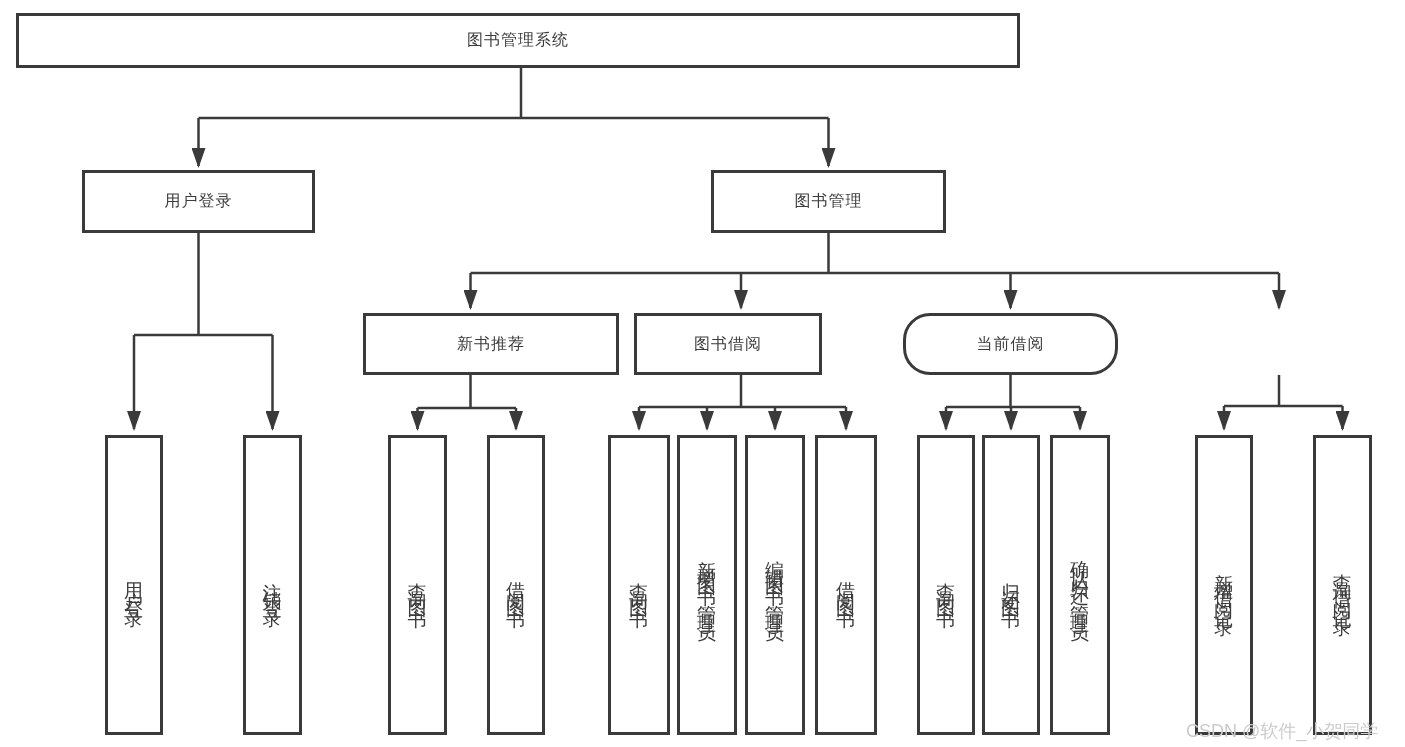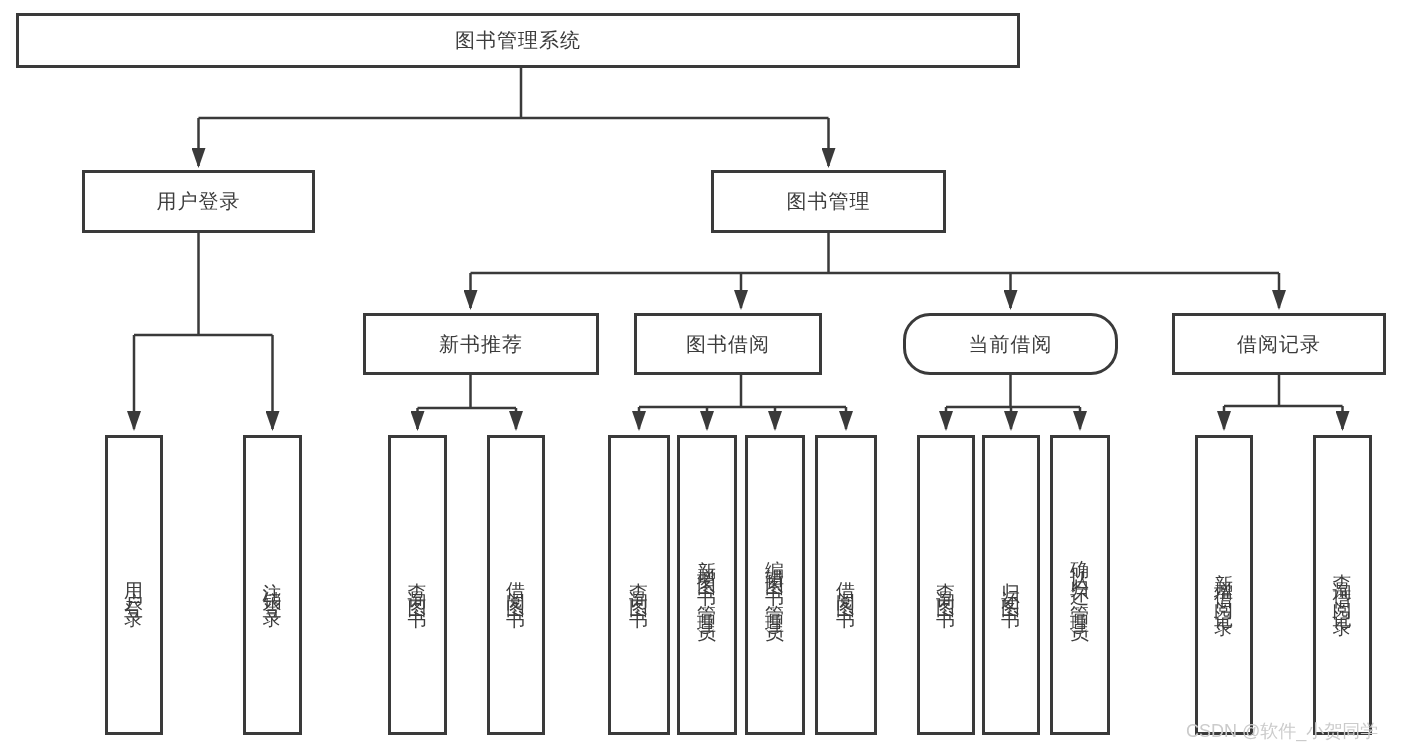--- a/index.html
+++ b/index.html
@@ -26,21 +26,21 @@
     box-sizing: border-box;
     border: 3px solid #3a3a3a;
     background: #ffffff;
     display: flex;
     align-items: center;
     justify-content: center;
     color: #3c3c3c;
     z-index: 2;
   }
   .node .label {
-    font-size: 20px;
+    font-size: 16px;
     letter-spacing: 1px;
     white-space: nowrap;
   }
   .root  { left: 16px;  top: 13px;  width: 1004px; height: 55px; }
   .lvl1  { top: 170px; height: 63px; }
   .lvl2  { top: 313px; height: 62px; }
   .leaf  { top: 435px; height: 300px; }
   .leaf .vlabel {
     writing-mode: vertical-rl;
     text-orientation: mixed;
@@ -111,31 +111,28 @@
     <span class="label">图书管理系统</span>
   </div>
 
   <div class="node lvl1" style="left:82px;width:233px;">
     <span class="label">用户登录</span>
   </div>
   <div class="node lvl1" style="left:711px;width:235px;">
     <span class="label">图书管理</span>
   </div>
 
-  <div class="node lvl2" style="left:363px;width:236px;">
+  <div class="node lvl2" style="left:363px;width:256px;">
     <span class="label">新书推荐</span>
   </div>
   <div class="node lvl2" style="left:634px;width:188px;">
     <span class="label">图书借阅</span>
   </div>
   <div class="node lvl2" style="left:903px;width:215px;border-radius:27px;">
     <span class="label">当前借阅</span>
-  </div>
-  <div class="node lvl2" style="left:1172px;width:214px;">
-    <span class="label">借阅记录</span>
   </div>
 
   <div class="node leaf" style="left:105px;width:58px;">
     <span class="vlabel">用户登录</span>
   </div>
   <div class="node leaf" style="left:243px;width:59px;">
     <span class="vlabel">注销登录</span>
   </div>
 
   <div class="node leaf" style="left:388px;width:59px;">

